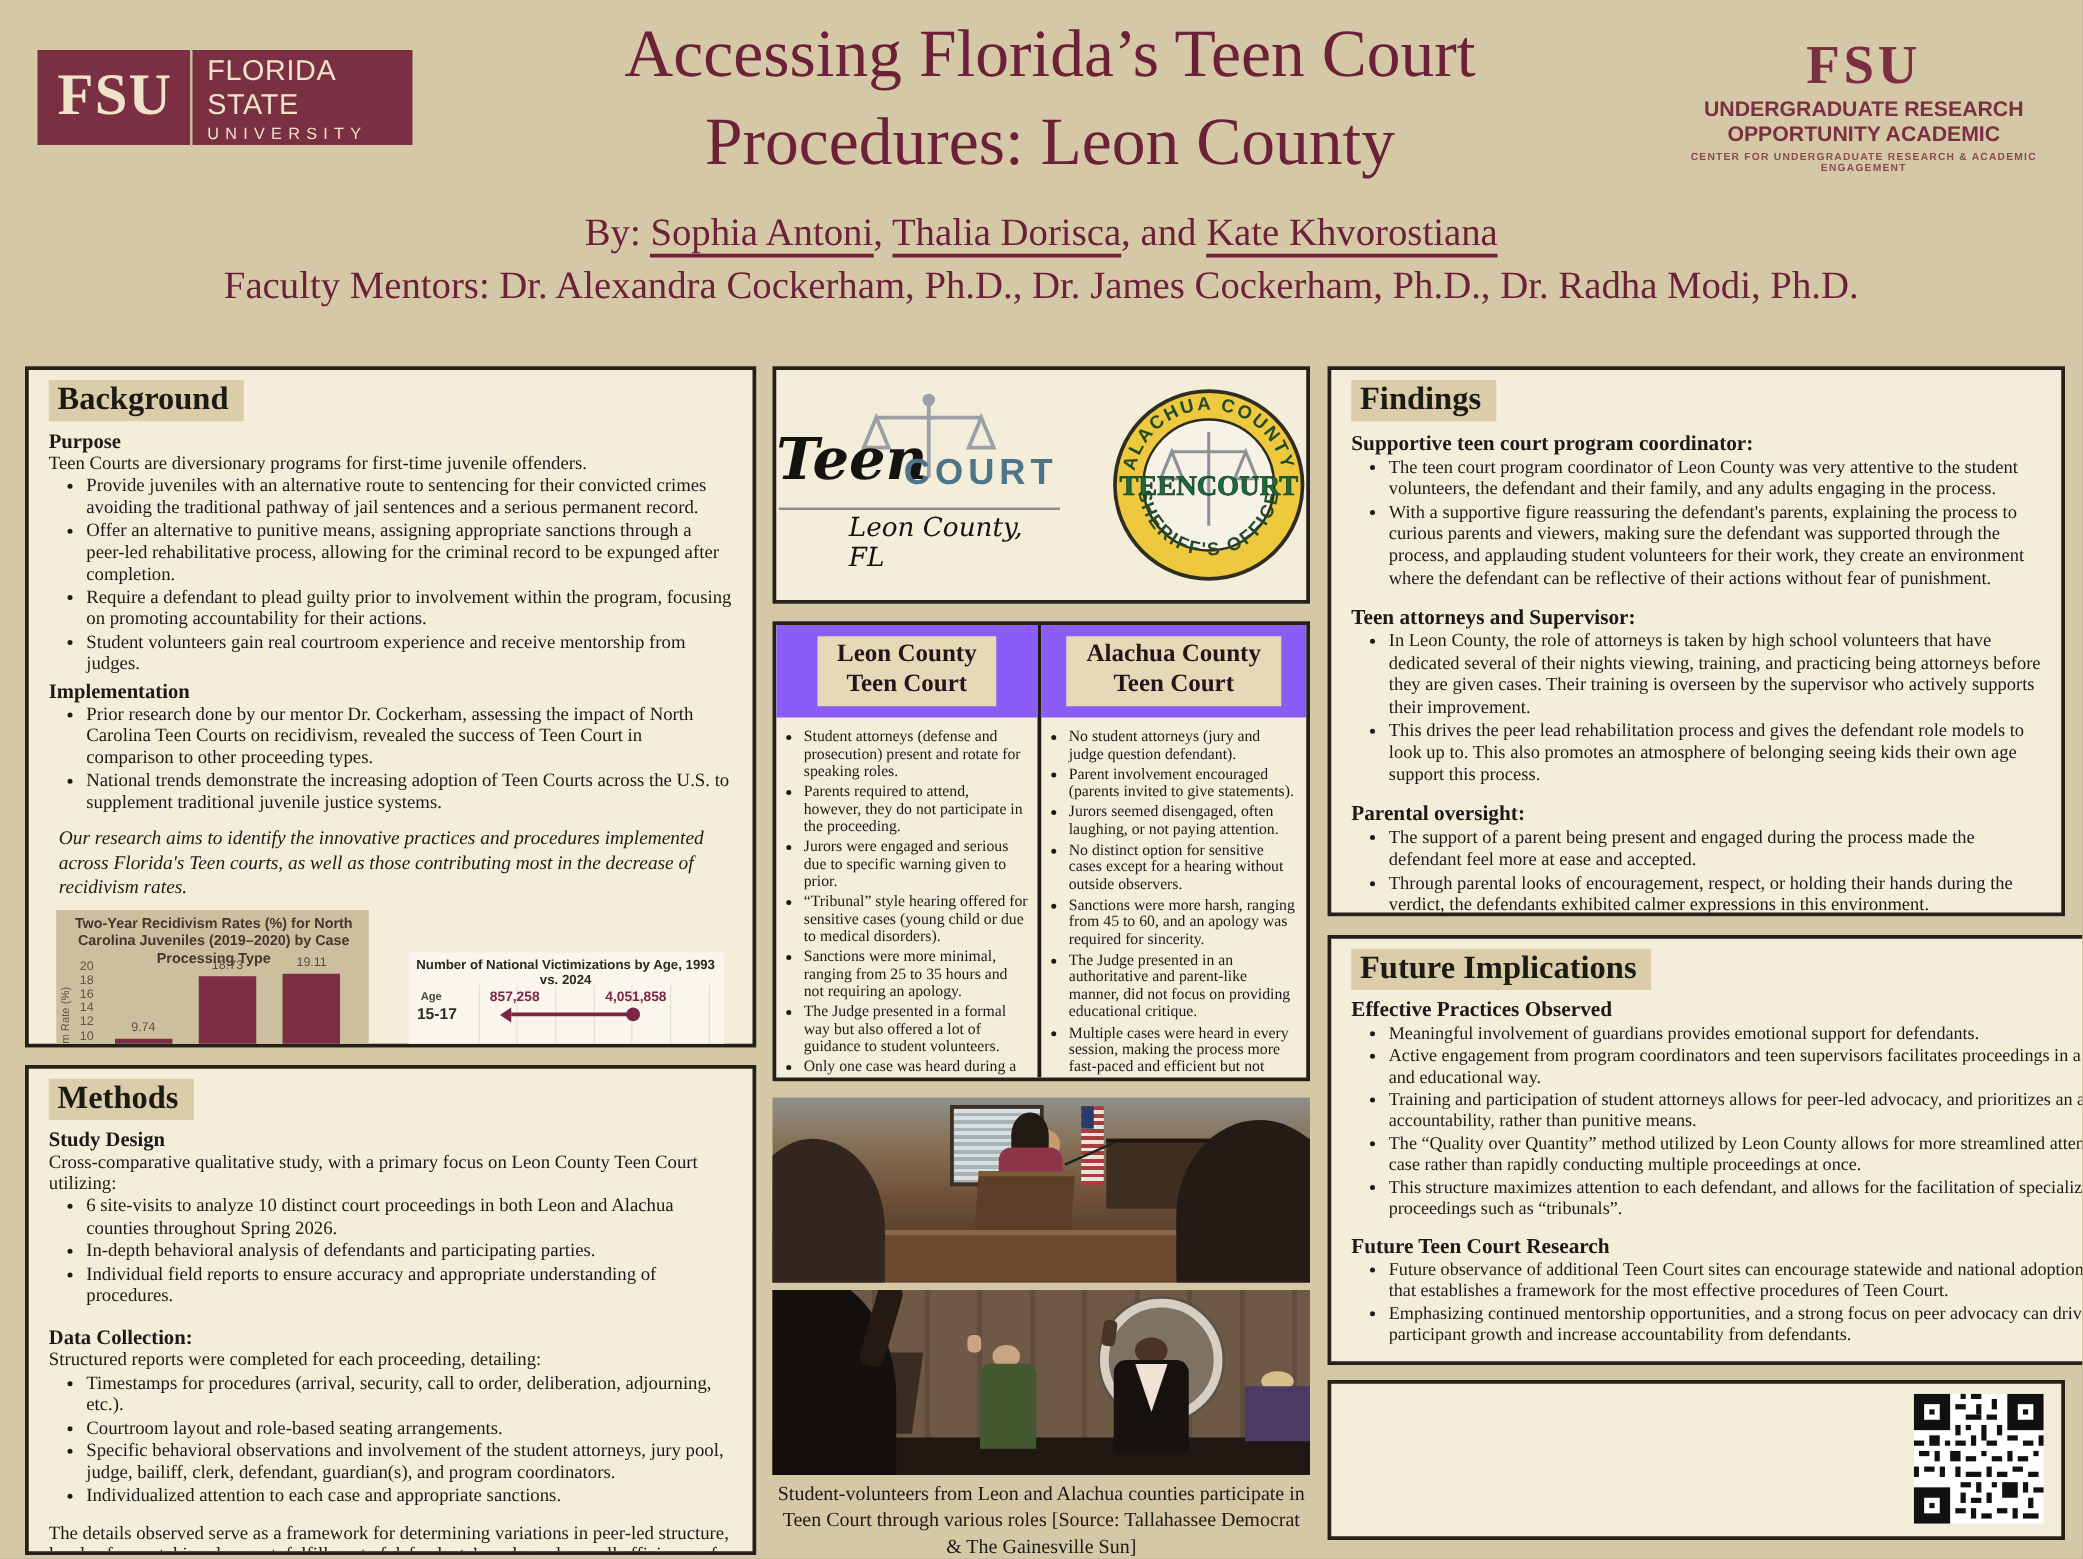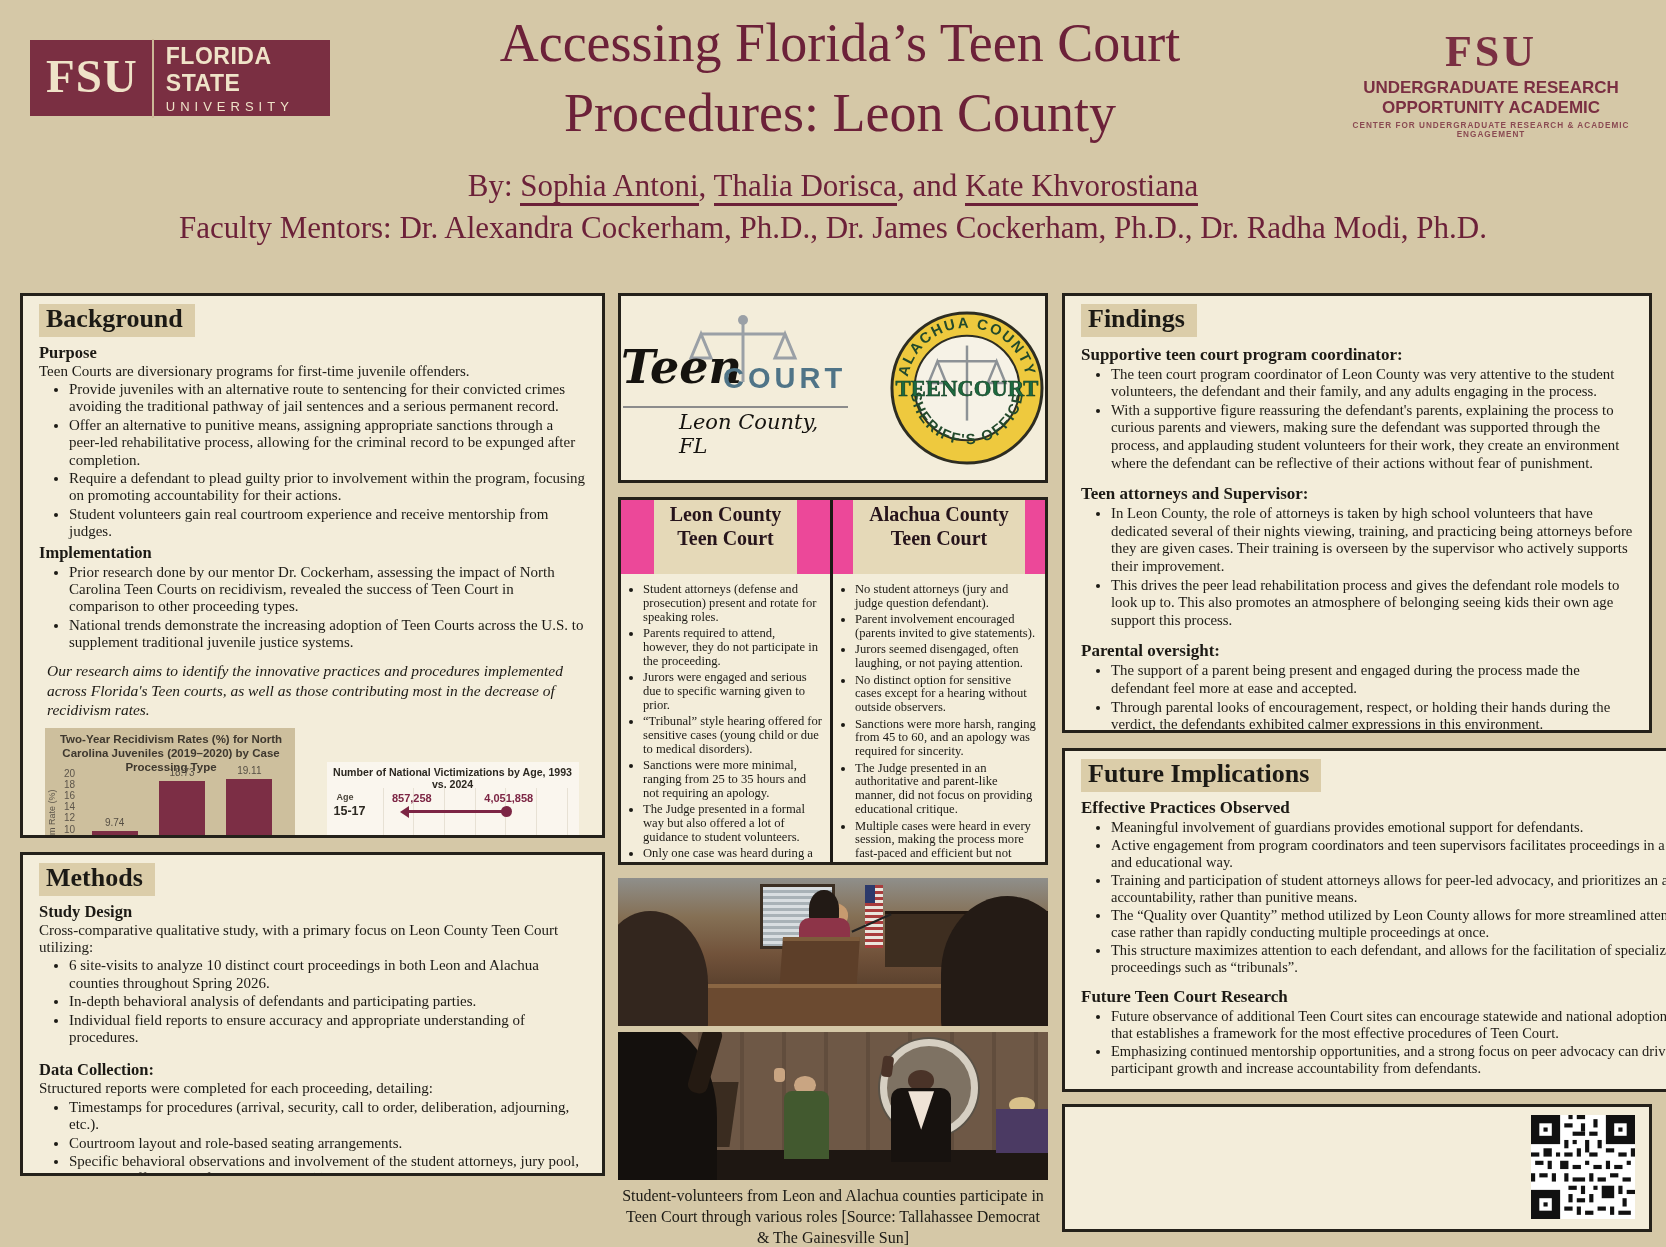--- a/index.html
+++ b/index.html
@@ -14,21 +14,21 @@
   ul{margin:1px 0 2px 0;padding-left:30px;}
   li{margin:0 0 1px 0;}
   .aim{font-style:italic;font-size:15.5px;line-height:1.25;margin-top:10px;padding-left:8px;}
   
   .fsu-box{position:absolute;left:30px;top:40px;width:300px;height:76px;background:#7a2f42;
            display:flex;align-items:center;}
   .fsu-abbr{font-family:"Liberation Serif",serif;font-weight:bold;font-size:47px;color:#efe3c8;
             padding:0 14px 4px 16px;letter-spacing:1px;}
   .fsu-right{border-left:2px solid #cbb896;padding:4px 0 4px 12px;color:#efe3c8;
              font-family:"Liberation Sans",sans-serif;}
-  .fsu-l1{font-weight:bold;font-size:23px;letter-spacing:.5px;}
+  .fsu-l1{font-weight:normal;font-size:23px;letter-spacing:.5px;}
   .fsu-l2{font-size:13px;letter-spacing:5px;margin-top:2px;}
   .urop{position:absolute;left:1326px;top:30px;width:330px;text-align:center;color:#7a2f42;
         font-family:"Liberation Sans",sans-serif;}
   .urop-abbr{font-family:"Liberation Serif",serif;font-weight:bold;font-size:44px;letter-spacing:3px;line-height:1;}
   .urop-l1{font-weight:bold;font-size:17px;margin-top:4px;line-height:1.15;}
   .urop-l2{font-weight:bold;font-size:17px;line-height:1.15;}
   .urop-l3{font-size:8.2px;letter-spacing:1px;margin-top:4px;font-weight:bold;color:#8a4a52;}
   .title{position:absolute;left:360px;top:8px;width:960px;text-align:center;color:#6c2139;
          font-size:54px;line-height:1.3;}
   .byline{position:absolute;left:233px;top:168px;width:1200px;text-align:center;color:#6c2139;font-size:31px;}
@@ -37,21 +37,21 @@
   
   .charts-row{display:flex;margin-top:8px;}
   .chart-card{position:relative;flex:none;}
   #bar-chart{width:250px;height:204px;background:#cdbf9d;margin-left:6px;}
   .right-chart-col{margin-left:24px;width:300px;}
   #dumbbell-chart{width:252px;height:168px;background:#faf6ee;margin:34px auto 0 auto;}
   
   .cmp-wrap{display:flex;height:100%;}
   .cmp-col{width:50%;box-sizing:border-box;display:flex;flex-direction:column;}
   .cmp-col.first{border-right:3px solid #1c1a15;}
-  .cmp-head{height:74px;background:#ec4899;flex:none;display:flex;justify-content:center;}
+  .cmp-head{height:74px;background:#8b5cf6;flex:none;display:flex;align-items:center;justify-content:center;}
   .cmp-label{background:#e5d9b8;padding:3px 16px 5px 16px;text-align:center;font-weight:bold;
              font-size:20px;line-height:1.18;color:#26141b;}
   .cmp-body{padding:8px 6px 4px 0px;font-size:12.6px;line-height:1.1;}
   .cmp-body ul{padding-left:22px;}
   .cmp-body li{margin-bottom:2.5px;}
   
   .photo{position:relative;width:430px;height:148px;overflow:hidden;background:#6b5443;}
   .caption{position:absolute;left:618px;top:1186px;width:430px;text-align:center;font-size:16px;line-height:1.3;}
   
   .leon-logo{position:relative;width:235px;height:140px;}
@@ -149,21 +149,21 @@
               <div style="position: absolute; left: 144.257px; width: 76px; top: 30px; text-align: center; font: 700 11px &quot;Liberation Sans&quot;, &quot;DejaVu Sans&quot;, sans-serif; color: rgb(124, 37, 68);">4,051,858</div>
               <div style="position: absolute; left: 51.471px; width: 70px; top: 72px; text-align: center; font: 700 11px &quot;Liberation Sans&quot;, &quot;DejaVu Sans&quot;, sans-serif; color: rgb(210, 178, 124);">895,795</div>
               <div style="position: absolute; left: 188.922px; width: 76px; top: 72px; text-align: center; font: 700 11px &quot;Liberation Sans&quot;, &quot;DejaVu Sans&quot;, sans-serif; color: rgb(210, 178, 124);">5,508,329</div>
             </div>
 
         </div>
       </div>
     </div>
   </div>
 
-  <div class="panel" style="left:20px;top:852px;width:585px;height:324px;">
+  <div class="panel" style="left:20px;top:852px;width:585px;height:392px;">
     <div class="pad">
       <span class="sec-head">Methods</span>
       <div class="sub">Study Design</div>
       <div class="bt">Cross-comparative qualitative study, with a primary focus on Leon County Teen Court utilizing:</div>
       <ul class="bt">
         <li>6 site-visits to analyze 10 distinct court proceedings in both Leon and Alachua counties throughout Spring 2026.</li>
         <li>In-depth behavioral analysis of defendants and participating parties.</li>
         <li>Individual field reports to ensure accuracy and appropriate understanding of procedures.</li>
       </ul>
       <div class="sub" style="margin-top:14px;">Data Collection:</div>

